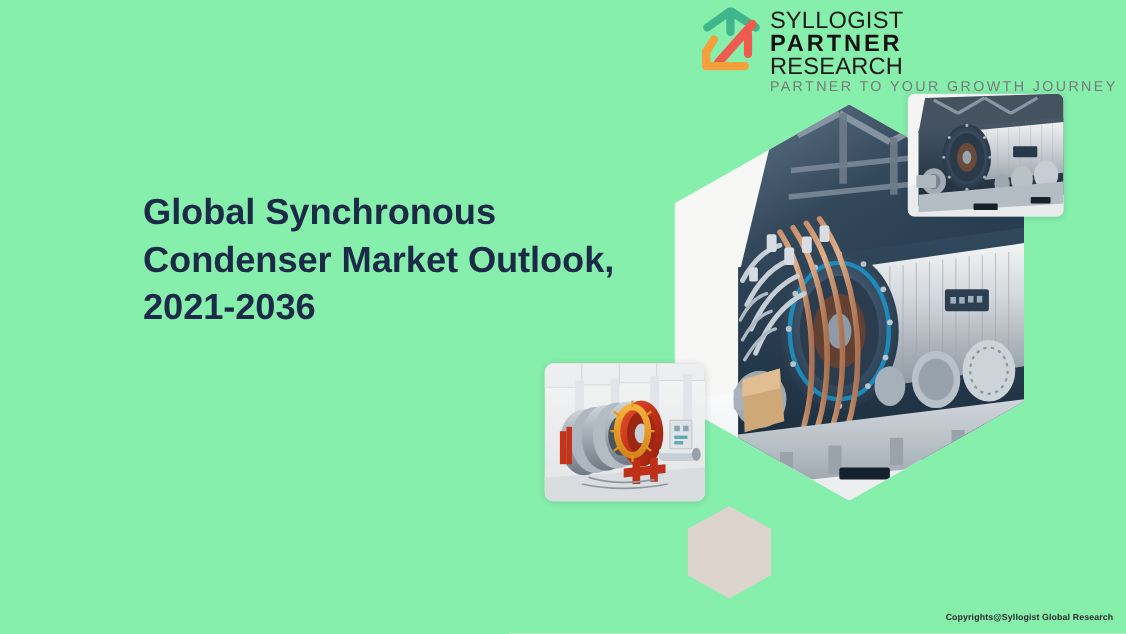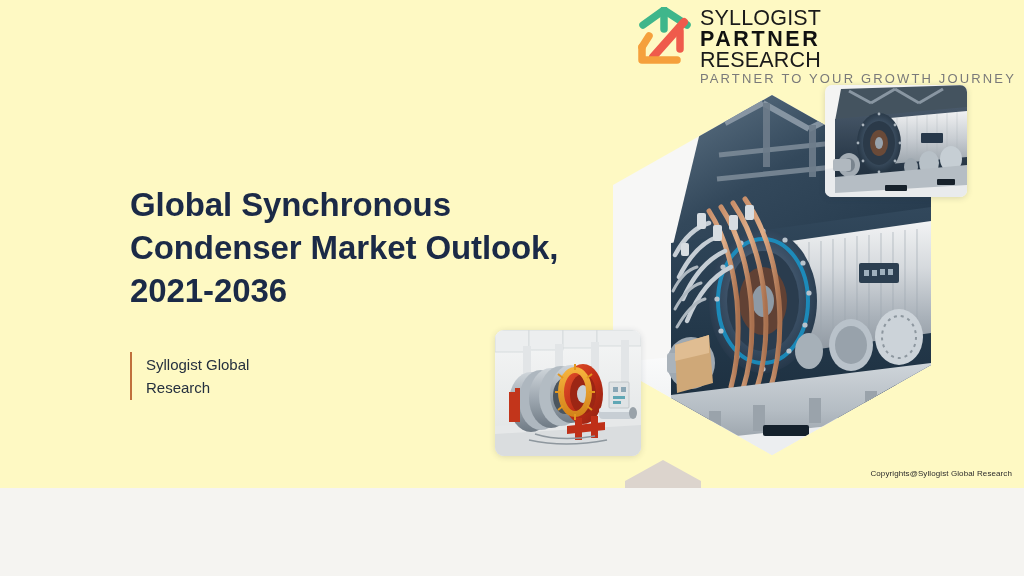--- a/index.html
+++ b/index.html
@@ -12,22 +12,22 @@
     overflow: hidden;
     background: #f5f4f1;
     font-family: "Liberation Sans", sans-serif;
     position: relative;
   }
 
   #slide {
     position: absolute;
     inset: 0;
     width: 1024px;
-    height: 488px;
-    background: #fef9c3;
+    height: 576px;
+    background: #86efac;
     overflow: hidden;
   }
 
   
   #logo-block {
     position: absolute;
     top: 6px;
     right: 8px;
     display: flex;
     align-items: flex-start;
@@ -66,21 +66,21 @@
     letter-spacing: 2.15px;
     color: #7a7a7a;
     white-space: nowrap;
     margin-top: 2px;
   }
 
   
   #title-block {
     position: absolute;
     left: 130px;
-    top: 184px;
+    top: 172px;
     width: 470px;
   }
   #page-title {
     margin: 0;
     font-size: 33px;
     font-weight: 700;
     line-height: 1.30;
     color: #1b2a47;
     letter-spacing: -0.1px;
     white-space: pre-line;
@@ -169,21 +169,21 @@
     -webkit-clip-path: polygon(50% 0%, 100% 25%, 100% 75%, 50% 100%, 0% 75%, 0% 25%);
     clip-path: polygon(50% 0%, 100% 25%, 100% 75%, 50% 100%, 0% 75%, 0% 25%);
   }
 
   
   #footer-copyright {
     position: absolute;
     right: 12px;
     bottom: 10px;
     font-size: 8px;
-    font-weight: 400;
+    font-weight: 700;
     color: #2b2b2b;
     letter-spacing: 0.1px;
     white-space: nowrap;
   }
 
   svg { display: block; }
 </style>
 </head>
 <body>
 
@@ -213,25 +213,20 @@
     </div>
 
   </div>
 
   <div id="title-block">
     <h1 id="page-title">Global Synchronous
 Condenser Market Outlook,
 2021-2036</h1>
   </div>
 
-  <div id="subtitle-block">
-    <div id="subtitle-accent-bar"></div>
-    <div id="subtitle-text">Syllogist Global
-Research</div>
-  </div>
 
   <div id="collage">
 
     <div id="main-hex">
       <svg class="photo" viewBox="0 0 318 360" preserveAspectRatio="none" aria-hidden="true">
         <defs>
           <linearGradient id="gTopFrame" x1="0" y1="0" x2="1" y2="1">
             <stop offset="0%" stop-color="#5f7486"></stop>
             <stop offset="45%" stop-color="#33485b"></stop>
             <stop offset="100%" stop-color="#24394c"></stop>

